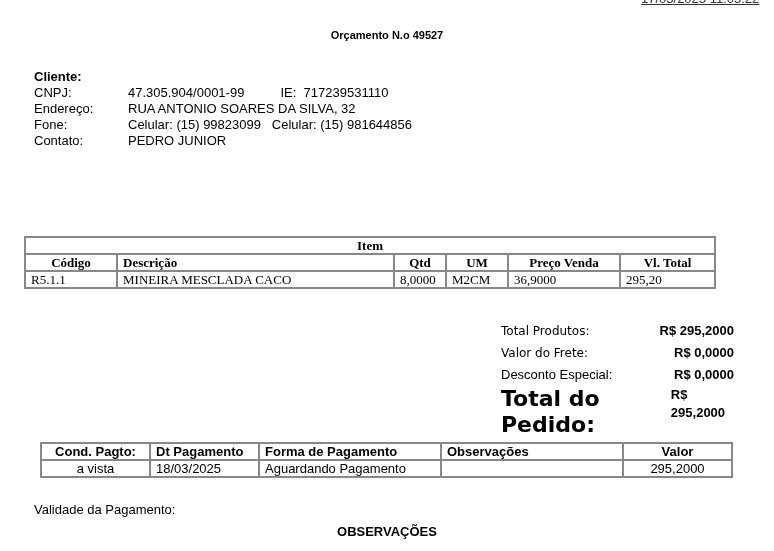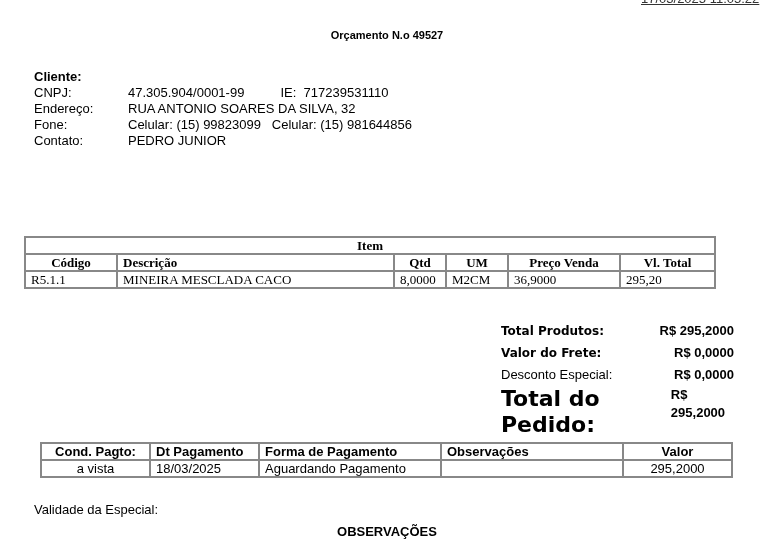--- a/index.html
+++ b/index.html
@@ -29,21 +29,21 @@
   }
   table.grid th { font-weight: bold; }
   .items { top: 236px; left: 24px; width: 692px; font-family: Liberation Serif, serif; }
   .items .cap { text-align: center; font-weight: bold; }
   .r { text-align: left; border-radius: 8px; }
   .c { text-align: center; }
   .l { text-align: left; margin-left: 41px; }
   .totals { position: absolute; left: 501px; top: 320px; width: 233px; }
   .totals .row { display: flex; justify-content: space-between; height: 22px; line-height: 22px; }
   .totals .big { font-size: 22px; font-weight: bold; font-family: "DejaVu Sans", sans-serif; }
-  .totals .heavy { font-weight: bold; font-family: "DejaVu Sans", sans-serif; font-size: 12px; }
+  .totals .heavy { font-weight: normal; font-family: "DejaVu Sans", sans-serif; font-size: 12px; }
   .pay { top: 442px; left: 40px; width: 693px; }
   .validity { position: absolute; top: 502px; left: 34px; }
   .obs-title { position: absolute; top: 524px; left: 0; width: 774px; text-align: center; font-weight: bold; }
 </style>
 </head>
 <body>
 
 <div class="timestamp">17/03/2025 11:05:22</div>
 <div class="title">Orçamento N.o 49527</div>
 
@@ -124,14 +124,14 @@
   <tr>
     <td class="c">a vista</td>
     <td class="l">18/03/2025</td>
     <td class="l">Aguardando Pagamento</td>
     <td class="l"></td>
     <td class="c">295,2000</td>
   </tr>
 </tbody>
   </table>
 
-<div class="validity">Validade da Especial:</div>
+<div class="validity">Validade da Pagamento:</div>
 <div class="obs-title">OBSERVAÇÕES</div>
 
 </body></html>

